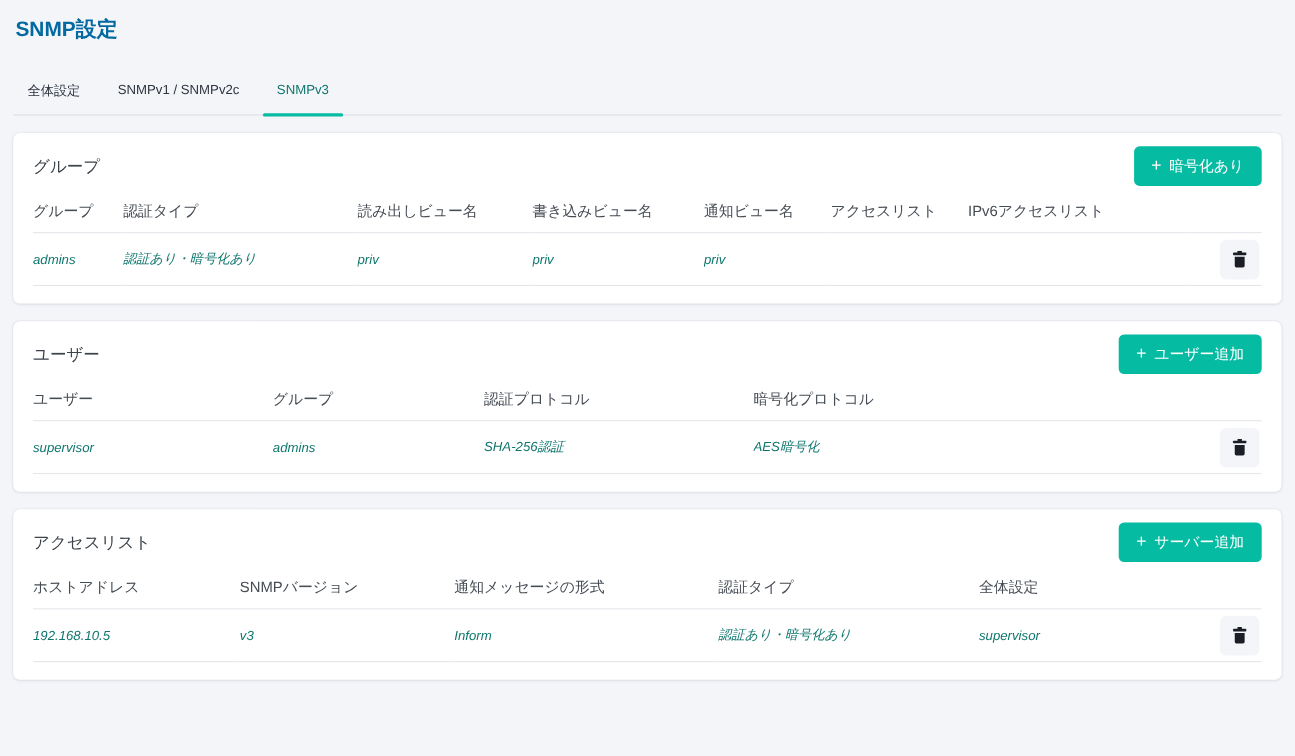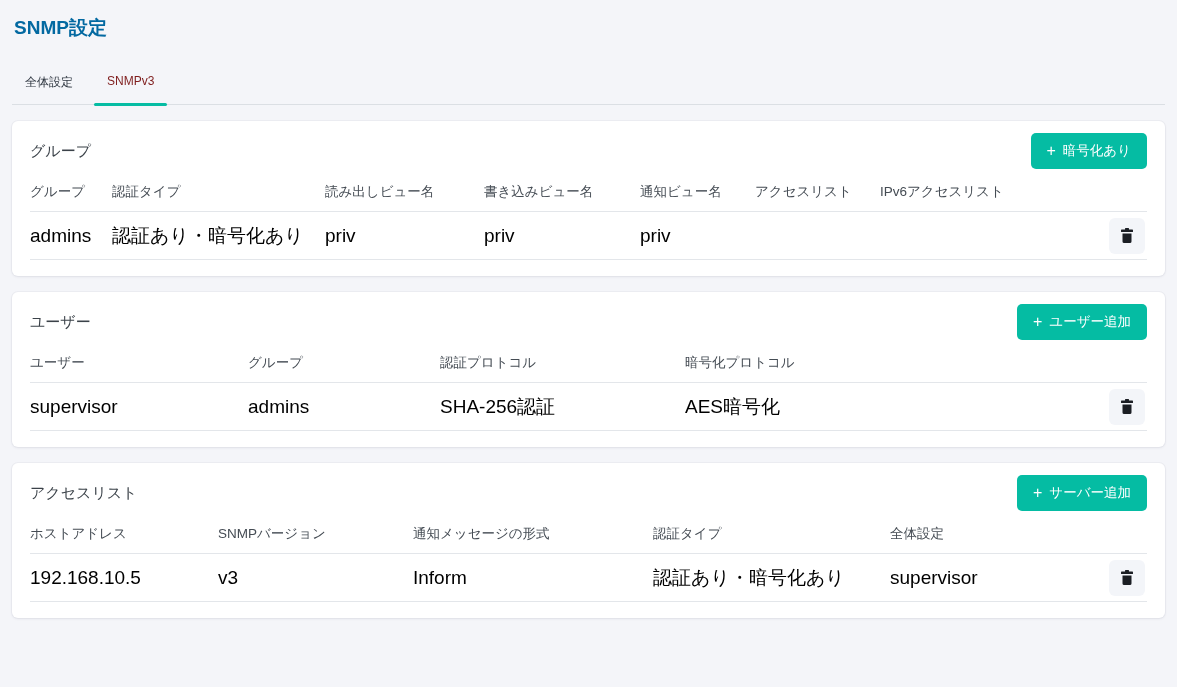--- a/index.html
+++ b/index.html
@@ -27,21 +27,21 @@
   .tab {
     position: relative;
     padding: 8px 13px 13px 13px;
     margin-right: 8px;
     font-size: 12px;
     font-weight: 400;
     color: #2e3640;
     cursor: pointer;
     white-space: nowrap;
   }
-  .tab.active { color: #7f1d1d; }
+  .tab.active { color: #0f766e; }
   .tab.active::after {
     content: "";
     position: absolute;
     left: 0; right: 0; bottom: -2px;
     height: 3px;
     border-radius: 2px;
     background: #05bca3;
   }
   .card {
     margin: 16px 12px 0 12px;
@@ -89,25 +89,26 @@
     font-size: 13.5px;
     color: #454c54;
     padding: 6px 8px 10px 0;
     border-bottom: 1px solid #e3e6ea;
     white-space: nowrap;
     overflow: hidden;
   }
   td {
     height: 48px;
     padding: 0 8px 0 0;
-    font-size: 19px;
-    color: #000000;
+    font-size: 12px;
+    color: #0f766e;
     border-bottom: 1px solid #e3e6ea;
     white-space: nowrap;
     overflow: hidden;
+    font-style: italic;
   }
   th.action, td.action { text-align: right; padding-right: 2px; }
   .trash-btn {
     width: 36px; height: 36px;
     border: none;
     border-radius: 6px;
     background: #f3f5f9;
     display: inline-flex;
     align-items: center;
     justify-content: center;
@@ -116,20 +117,21 @@
   }
   .trash-btn svg { display: block; }
 </style>
 </head>
 <body>
 
 <h1 class="page-title">SNMP設定</h1>
 
 <nav class="tab-bar">
   <div class="tab">全体設定</div>
+  <div class="tab">SNMPv1 / SNMPv2c</div>
   <div class="tab active">SNMPv3</div>
 </nav>
 
 <section class="card">
   <div class="card-header">
     <h2 class="card-title">グループ</h2>
     <button class="add-btn">
       <span class="plus">+</span>
       <span>暗号化あり</span>
     </button>

